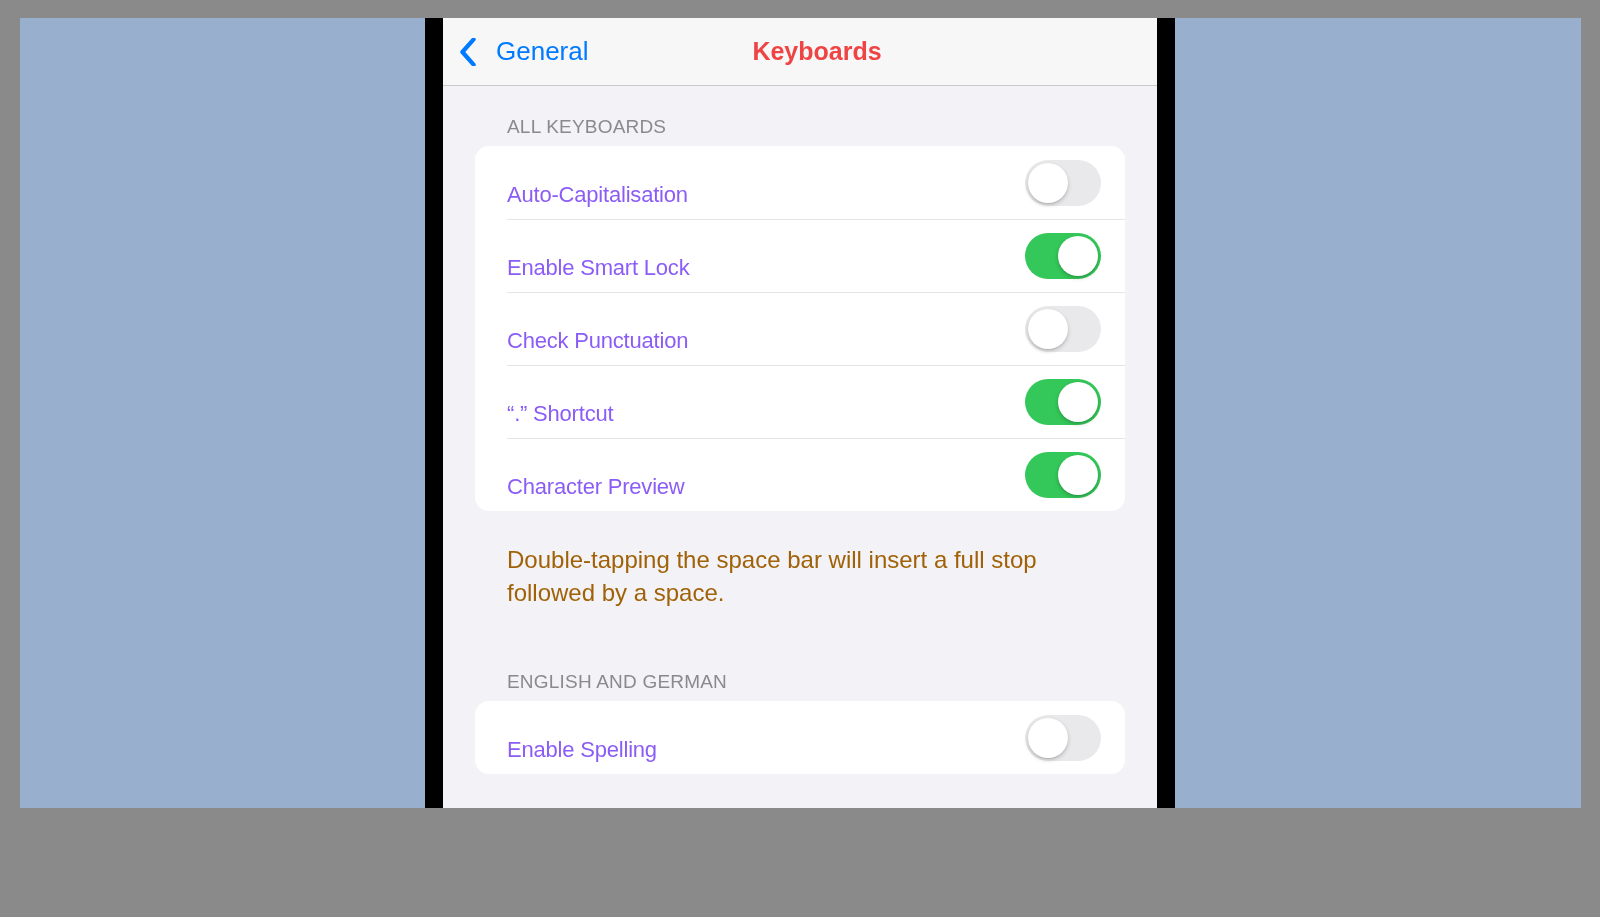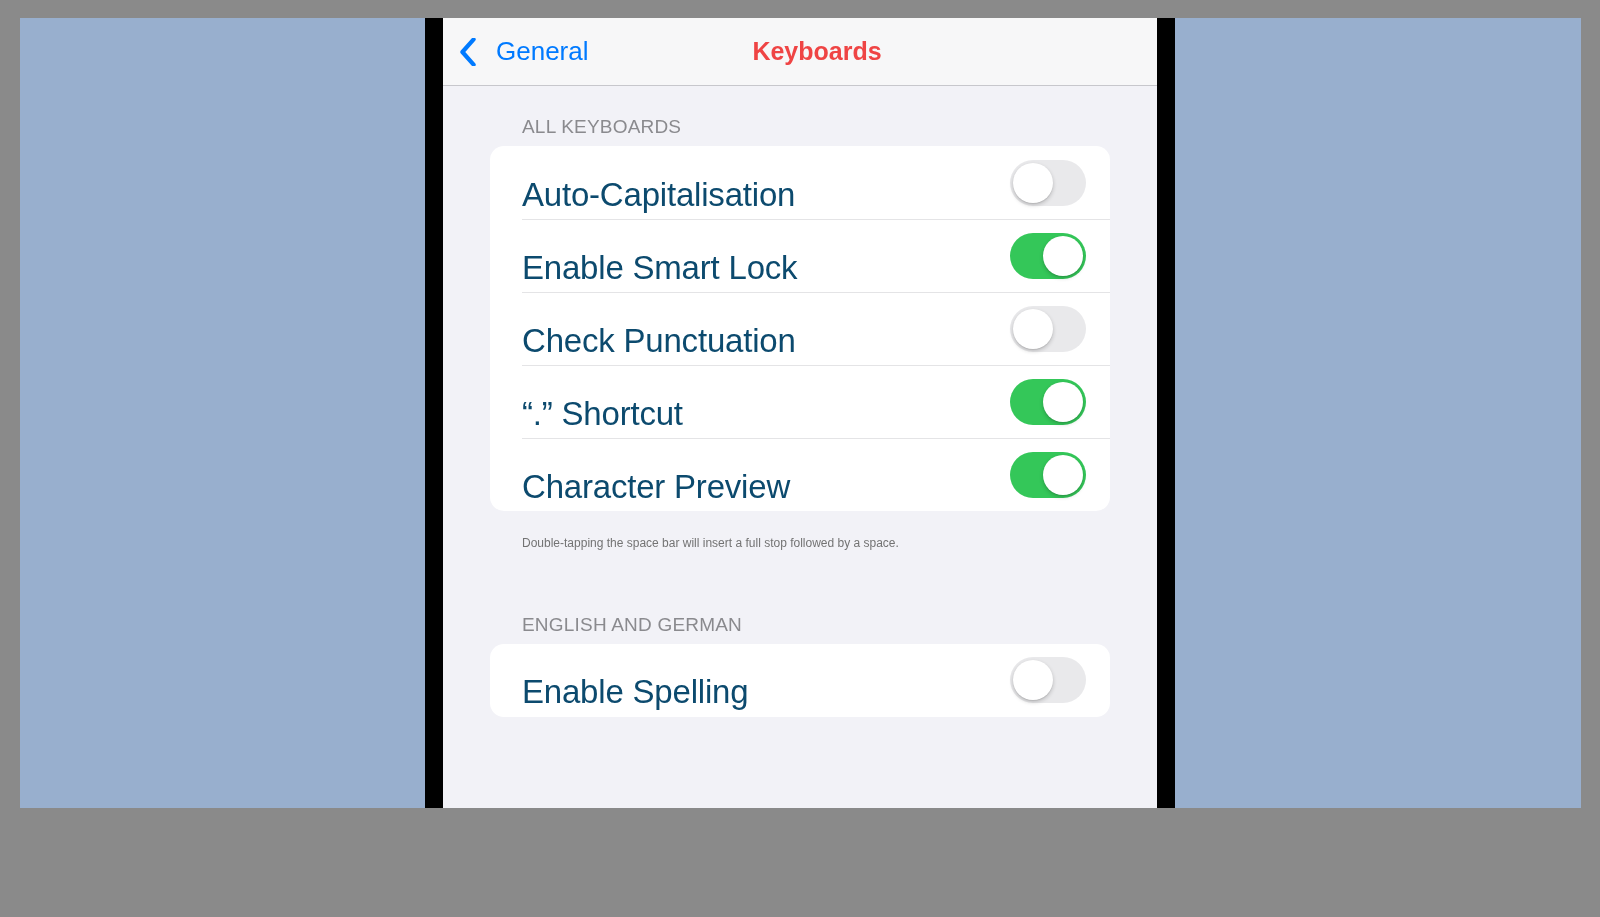--- a/index.html
+++ b/index.html
@@ -70,21 +70,21 @@
       transform: translateX(-50%);
       font-size: 25px;
       font-weight: 700;
       color: #ef4444;
       margin-left: 17px;
     }
     
     .content {
       flex: 1;
       overflow-y: hidden;
-      padding: 0 47px;
+      padding: 0 32px;
     }
     .section-header {
       font-size: 19px;
       color: #8a8a8e;
       letter-spacing: 0.2px;
       margin: 30px 0 8px 32px;
       text-transform: uppercase;
     }
     .group {
       background: #fff;
@@ -102,29 +102,29 @@
     .row + .row::before {
       content: "";
       position: absolute;
       top: 0;
       left: 32px;
       right: 0;
       height: 1px;
       background: #e4e4e6;
     }
     .row-label {
-      font-size: 33px;
-      color: #0c4a6e;
+      font-size: 22px;
+      color: #8b5cf6;
       letter-spacing: -0.2px;
       margin-top: 24px;
     }
     .footer-text {
-      font-size: 12px;
-      color: #737373;
-      margin: 24px 32px 0 32px;
+      font-size: 24px;
+      color: #a16207;
+      margin: 32px 32px 0 32px;
       line-height: 1.38;
     }
     
     .toggle {
       width: 76px;
       height: 46px;
       border-radius: 23px;
       position: relative;
       cursor: pointer;
     }

